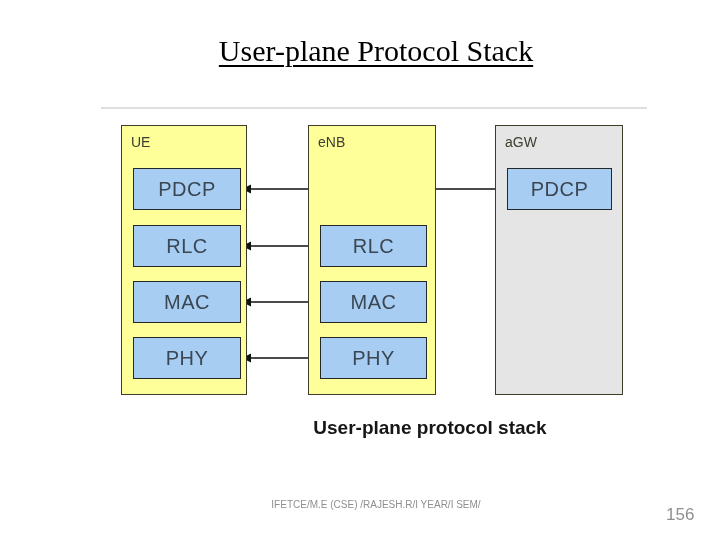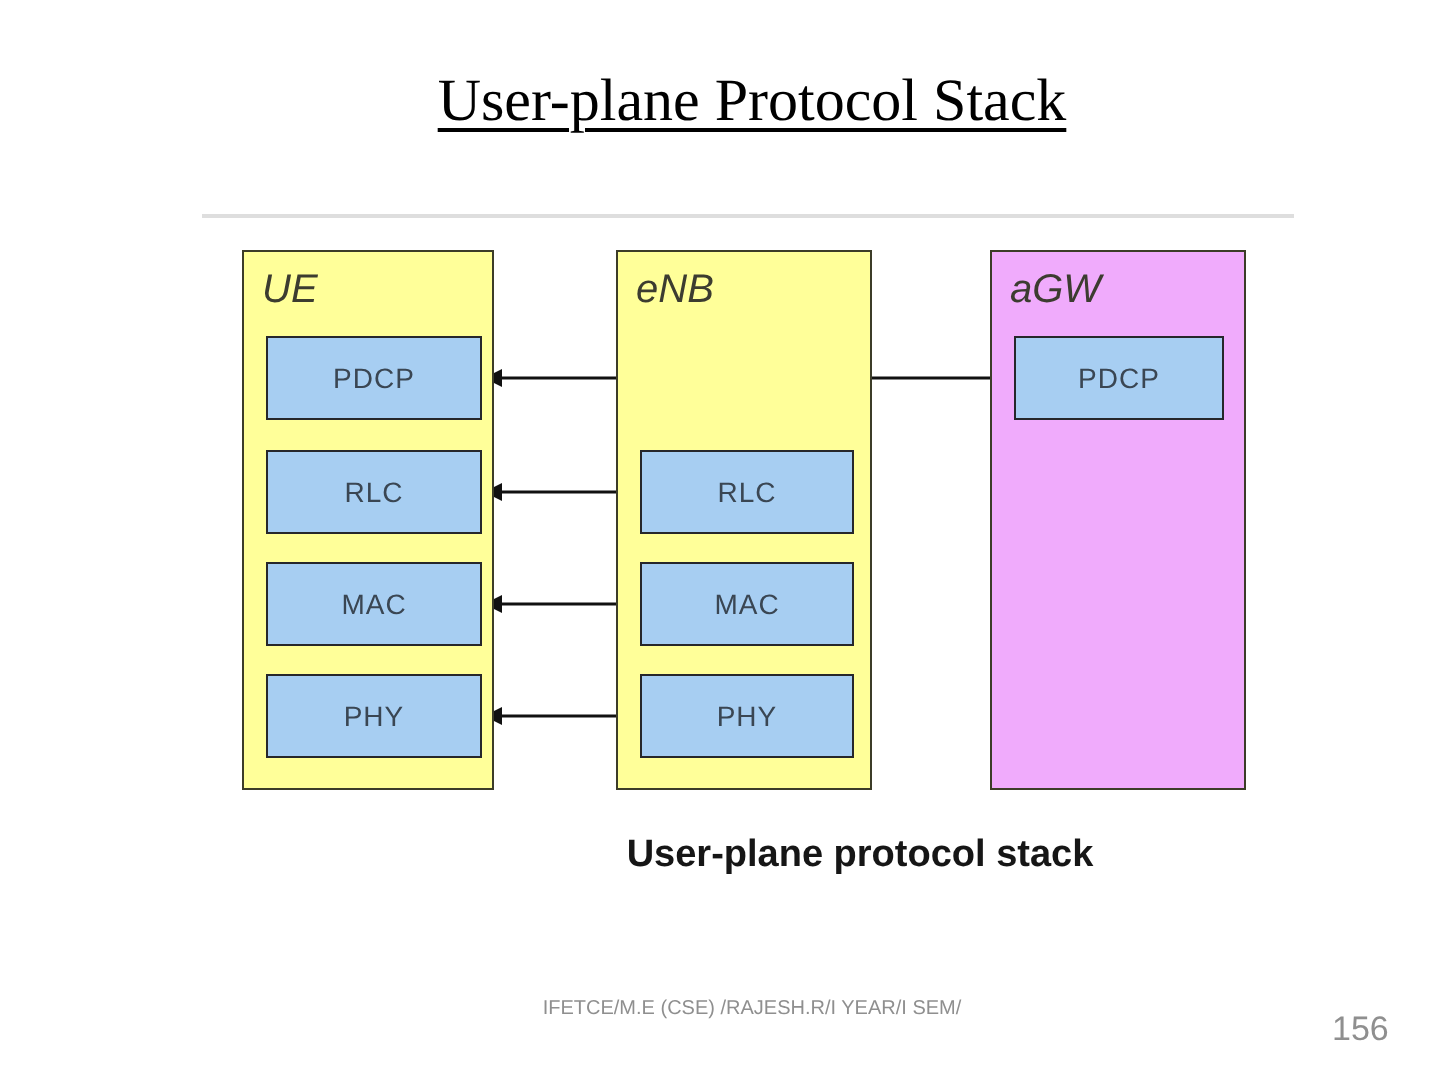--- a/index.html
+++ b/index.html
@@ -9,24 +9,24 @@
 
   .title{position:absolute;left:0;top:34px;width:720px;text-align:center;margin:0;
          font-family:"Liberation Serif",serif;font-size:30px;font-weight:400;color:#000000;
          text-decoration:underline;text-underline-offset:4px;text-decoration-thickness:2px;}
 
   .img-top-edge{position:absolute;left:85px;top:107px;width:546px;height:2px;
                 background:#dedede;}
 
   .diagram{position:absolute;left:0;top:0;width:720px;height:540px;}
   .col-box{position:absolute;border:1.6px solid;box-sizing:border-box;}
-  .col-label{position:absolute;left:9px;top:8px;font-size:20px;font-weight:400;color:#3c3c30;font-style:italic;}
+  .col-label{position:absolute;left:9px;top:8px;font-size:14px;font-weight:400;color:#3c3c30;}
   .layer-box{position:absolute;border:1.6px solid;box-sizing:border-box;
              display:flex;align-items:center;justify-content:center;
-             font-size:14px;color:#3a4653;letter-spacing:.5px;}
+             font-size:20px;color:#3a4653;letter-spacing:.5px;}
   svg.arrows{position:absolute;left:0;top:0;width:720px;height:540px;pointer-events:none;}
 
   .caption{position:absolute;left:414px;top:417px;transform:translateX(-50%);
            white-space:nowrap;font-size:19px;font-weight:700;color:#161616;}
 
   .footer{position:absolute;left:0;top:497px;width:720px;text-align:center;
           font-size:10px;line-height:15px;color:#8f8f8f;}
   .page-number{position:absolute;left:650px;top:505px;font-size:17px;color:#8f8f8f;}
 </style>
 </head>
@@ -67,21 +67,21 @@
       <div class="layer-box" style="left: 117px; top: 168px; width: 108px; height: 42px; background: rgb(167, 206, 242); border-color: rgb(38, 39, 43);">PDCP</div>
       <div class="layer-box" style="left: 117px; top: 225px; width: 108px; height: 42px; background: rgb(167, 206, 242); border-color: rgb(38, 39, 43);">RLC</div>
       <div class="layer-box" style="left: 117px; top: 281px; width: 108px; height: 42px; background: rgb(167, 206, 242); border-color: rgb(38, 39, 43);">MAC</div>
       <div class="layer-box" style="left: 117px; top: 337px; width: 108px; height: 42px; background: rgb(167, 206, 242); border-color: rgb(38, 39, 43);">PHY</div>
       <div class="col-box" style="left: 292px; top: 125px; width: 128px; height: 270px; background: rgb(255, 255, 153); border-color: rgb(60, 60, 40);">
         <span class="col-label">eNB</span>
       </div>
       <div class="layer-box" style="left: 304px; top: 225px; width: 107px; height: 42px; background: rgb(167, 206, 242); border-color: rgb(38, 39, 43);">RLC</div>
       <div class="layer-box" style="left: 304px; top: 281px; width: 107px; height: 42px; background: rgb(167, 206, 242); border-color: rgb(38, 39, 43);">MAC</div>
       <div class="layer-box" style="left: 304px; top: 337px; width: 107px; height: 42px; background: rgb(167, 206, 242); border-color: rgb(38, 39, 43);">PHY</div>
-      <div class="col-box" style="left: 479px; top: 125px; width: 128px; height: 270px; background: #f0abfc; border-color: rgb(60, 60, 40); text-align: right;">
+      <div class="col-box" style="left: 479px; top: 125px; width: 128px; height: 270px; background: #e5e5e5; border-color: rgb(60, 60, 40); text-align: right;">
         <span class="col-label">aGW</span>
       </div>
       <div class="layer-box" style="left: 491px; top: 168px; width: 105px; height: 42px; background: rgb(167, 206, 242); border-color: rgb(38, 39, 43);">PDCP</div>
     </div>
 
   <div class="caption">User-plane protocol stack</div>
 
   <div class="footer">
     <div>IFETCE/M.E (CSE) /RAJESH.R/I YEAR/I SEM/</div>
   </div>

